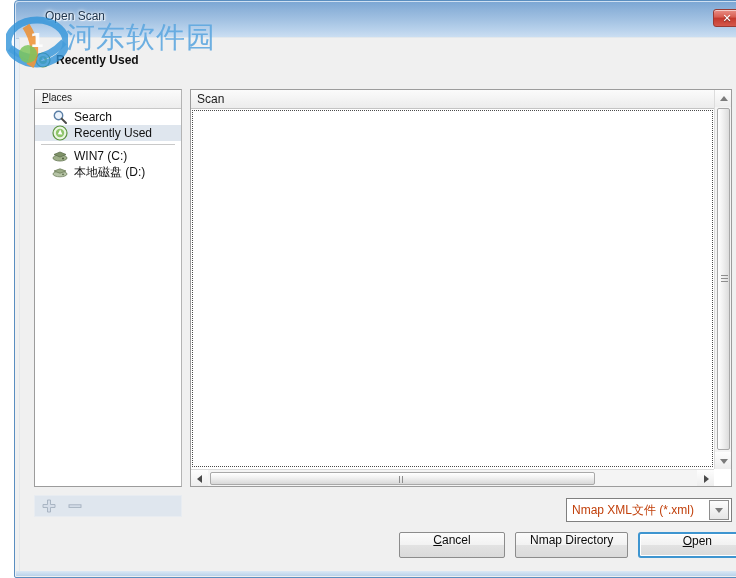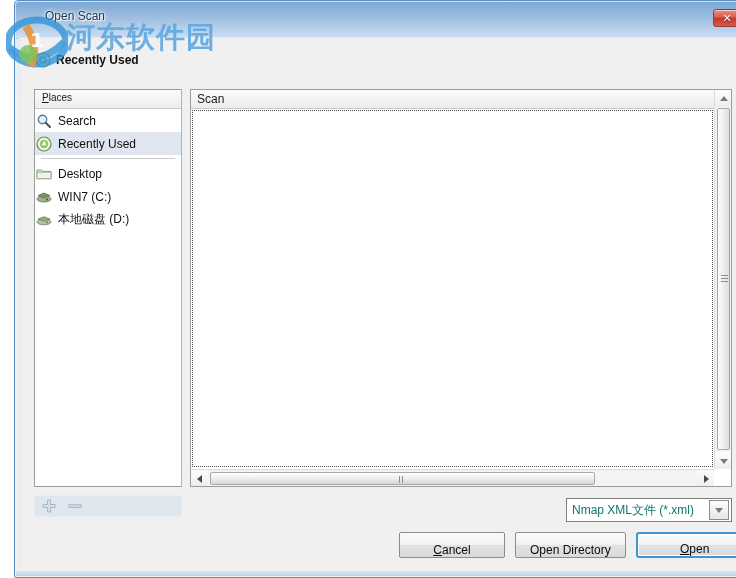--- a/index.html
+++ b/index.html
@@ -91,21 +91,21 @@
     position: absolute;
     left: 6px; top: 14px;
     width: 62px; height: 62px;
     opacity: 0.88;
   }
   #wm-cn {
     position: absolute;
     left: 66px; top: 18px;
     font-family: "DejaVu Sans", "Liberation Sans", sans-serif;
     font-size: 29px;
-    font-weight: bold;
+    font-weight: normal;
     letter-spacing: 1px;
     color: #5fa8e0;
     opacity: 0.9;
     white-space: nowrap;
   }
   #wm-url {
     position: absolute;
     left: 118px; top: 46px;
     font-family: "DejaVu Serif", "Liberation Serif", serif;
     font-size: 22px;
@@ -147,24 +147,24 @@
     height: 19px;
     box-sizing: border-box;
     background: linear-gradient(to bottom, #fbfbfb 0%, #ededed 100%);
     border-bottom: 1px solid #c8c8c8;
     padding: 2px 0 0 7px;
     font-size: 10px;
     color: #1a1a1a;
   }
   #places-header u { text-decoration: underline; }
   .place-row {
-    height: 23px;
+    height: 16px;
     display: flex;
     align-items: center;
-    padding-left: 1px;
+    padding-left: 17px;
     gap: 6px;
     font-size: 12px;
     color: #101010;
     cursor: default;
     white-space: nowrap;
   }
   .place-row.selected {
     background: #dfe6ee;
   }
   .place-icon {
@@ -330,21 +330,21 @@
     border: 1px solid #7f7f7f;
     background: #ffffff;
     display: flex;
     align-items: center;
     cursor: pointer;
   }
   #filter-text {
     flex: 1;
     padding-left: 5px;
     font-size: 12px;
-    color: #0f766e;
+    color: #c2410c;
     white-space: nowrap;
     overflow: hidden;
   }
   #filter-arrow {
     width: 20px; height: 20px;
     margin-right: 2px;
     position: relative;
     box-sizing: border-box;
     border: 1px solid #8d8d8d;
     background: linear-gradient(to bottom, #fdfdfd, #e6e6e6);
@@ -361,21 +361,21 @@
     height: 26px;
     box-sizing: border-box;
     padding: 0 14px;
     border: 1px solid #8c8c8c;
     border-radius: 2px;
     background: linear-gradient(to bottom, #fbfbfb 0%, #f2f2f2 48%, #e2e2e2 52%, #dadada 100%);
     font-family: "Liberation Sans", "DejaVu Sans", sans-serif;
     font-size: 12px;
     color: #0b0b0b;
     display: flex;
-    align-items: flex-end;
+    align-items: flex-start;
     justify-content: center;
     cursor: pointer;
     white-space: nowrap;
   }
   .dlg-btn u { text-decoration: underline; }
   .dlg-btn.default {
     border: 2px solid #3e95d0;
     border-radius: 3px;
     box-shadow: inset 0 0 0 1px #ffffff;
   }
@@ -437,29 +437,20 @@
           <circle cx="8" cy="8" r="4.2" fill="#8ec46a"></circle>
           <path d="M8.2 4.6 L10.4 9.6 L5.8 9.2 Z" fill="#ffffff"></path>
         </svg>
       </span>
       <span>Recently Used</span>
     </div>
 
     <div class="place-sep"></div>
 
 
-    <div class="place-row">
-      <span class="place-icon">
-        <svg width="16" height="16" viewBox="0 0 16 16">
-          <path d="M1 4 h4.5 l1.2 1.4 H15 v7.3 H1 Z" fill="#dfe9d6" stroke="#8aa07c" stroke-width="1"></path>
-          <path d="M1 6.2 H15 v6.5 H1 Z" fill="#eef4e8" stroke="#8aa07c" stroke-width="0.8"></path>
-        </svg>
-      </span>
-      <span>Desktop</span>
-    </div>
 
     <div class="place-row">
       <span class="place-icon">
         <svg width="16" height="16" viewBox="0 0 16 16">
           <ellipse cx="8" cy="10" rx="7" ry="3" fill="#9fb089" stroke="#6e7f5c" stroke-width="0.9"></ellipse>
           <path d="M2 6.5 L8 4 L14 6.5 L8 9 Z" fill="#7f9268" stroke="#60714f" stroke-width="0.8"></path>
           <circle cx="11" cy="10.4" r="1" fill="#4d5c3d"></circle>
         </svg>
       </span>
       <span>WIN7 (C:)</span>
@@ -531,21 +522,21 @@
     <div id="filter-arrow">
         <span class="tri down"></span>
       </div>
   </div>
 
   <div id="dialog-buttons">
     <div class="dlg-btn" id="btn-cancel">
       <span><u>C</u>ancel</span>
     </div>
     <div class="dlg-btn" id="btn-opendir">
-      <span>Open Directory</span>
+      <span>Nmap Directory</span>
     </div>
     <div class="dlg-btn default" id="btn-open">
       <span><u>O</u>pen</span>
     </div>
   </div>
 
   <div id="bottom-strip"></div>
 </div>
 
 <div id="watermark">

